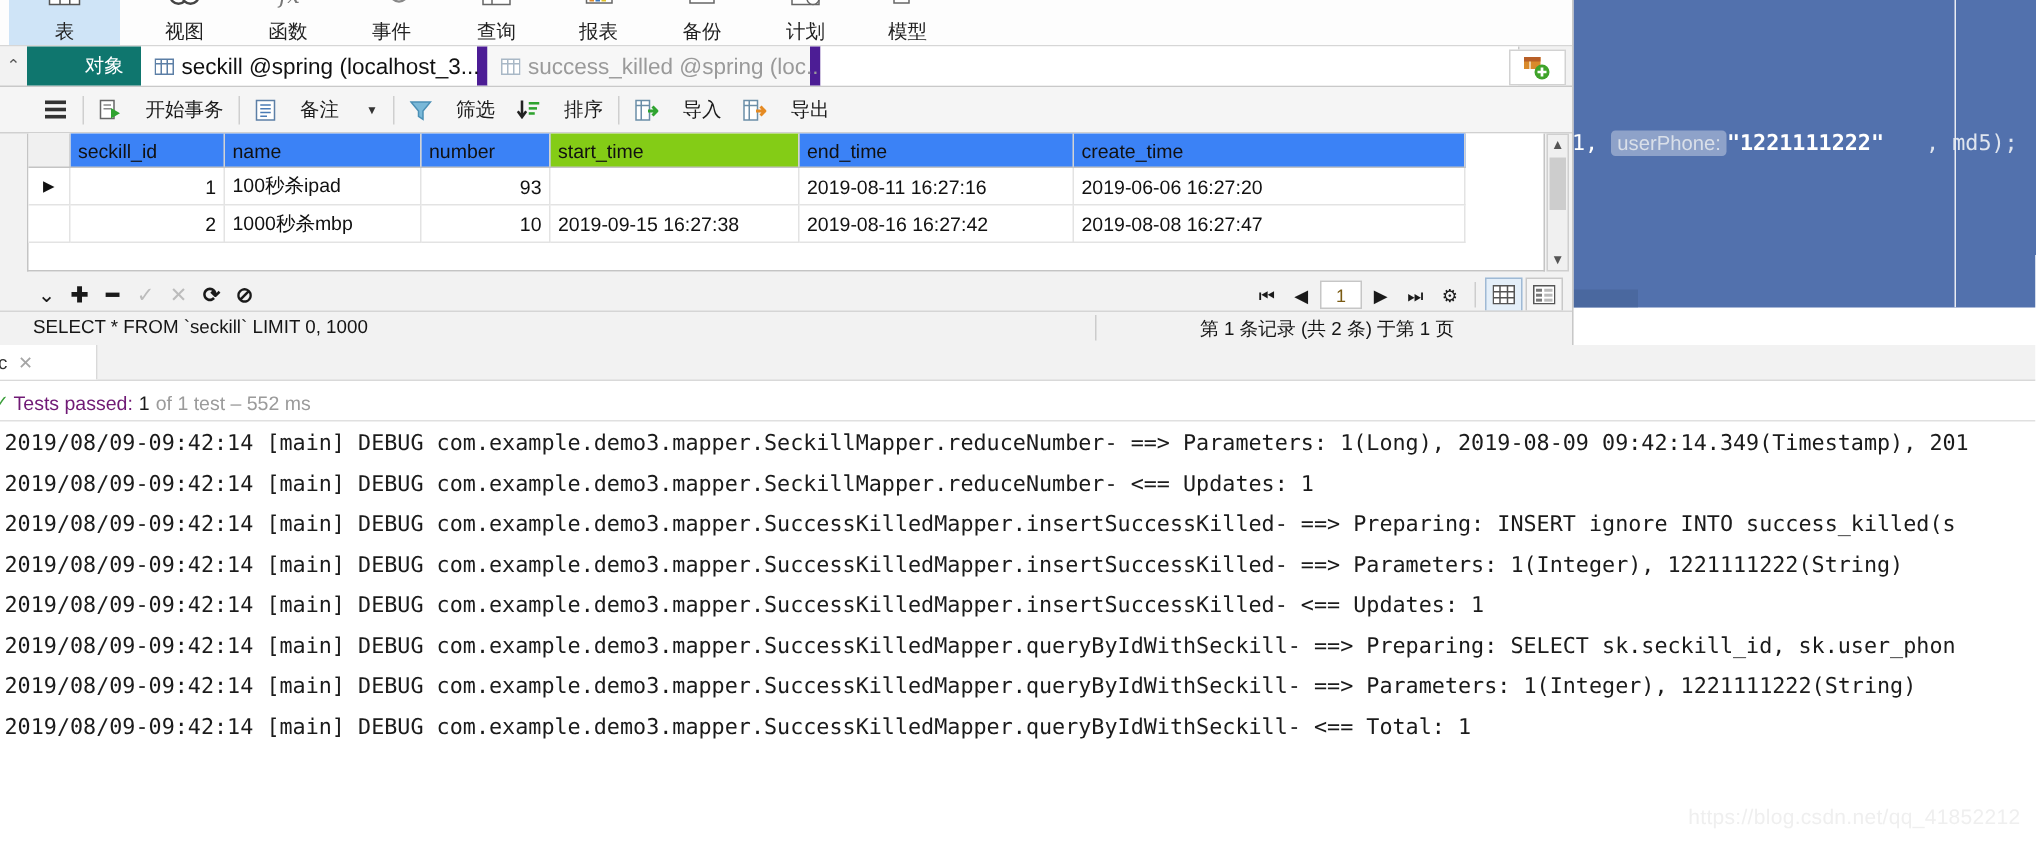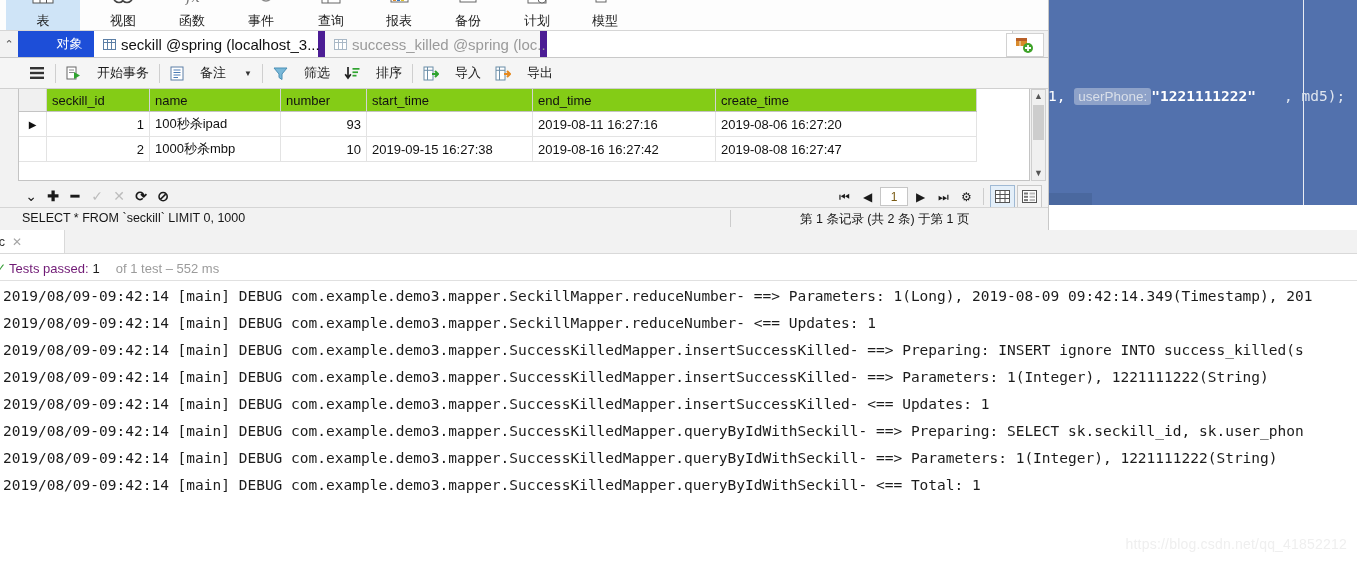--- a/index.html
+++ b/index.html
@@ -86,21 +86,21 @@
   .tab {
     position: absolute; top: 0px; height: 26px;
     display: flex; align-items: center; gap: 5px;
     padding: 0 9px; box-sizing: border-box;
     font-size: 15px; color: #111;
     background: #ffffff;
     border-right: 7px solid #4c1d95;
     white-space: nowrap;
   }
   .tab.obj {
-    background: #1d4ed8; color: #ffffff;
+    background: #0f766e; color: #ffffff;
     justify-content: center; font-size: 13px;
     border-right: none;
     padding-left: 36px;
   }
   .tab.inactive { color: #9a9a9a; background: #f7f7f7; }
   .tab-newbtn {
     position: absolute; right: 4px; top: 2px; width: 36px; height: 22px;
     background: #ffffff; border: 1px solid #d2d2d2;
     display: flex; align-items: center; justify-content: center;
   }
@@ -123,21 +123,21 @@
   .gt-sep { width: 1px; height: 19px; background: #cfcfcf; margin: 0 3px; }
 
   
   .grid {
     position: absolute; left: 18px; top: 89px; width: 1012px; height: 92px;
     background: #ffffff; border: 1px solid #c4c4c4; border-top: none;
     box-sizing: border-box;
   }
   table.dgrid { border-collapse: collapse; font-size: 13px; color: #111; }
   table.dgrid th {
-    background: #84cc16; font-weight: normal; text-align: left;
+    background: #3b82f6; font-weight: normal; text-align: left;
     padding: 3px 5px; height: 16px;
     border-right: 1px solid #d3d3d3; border-bottom: 1px solid #c4c4c4;
     white-space: nowrap;
   }
   table.dgrid th.selcol { background: #84cc16; }
   table.dgrid td {
     padding: 3px 5px; height: 16px;
     border-right: 1px solid #e3e3e3; border-bottom: 1px solid #e3e3e3;
     white-space: nowrap; background: #ffffff;
   }
@@ -207,21 +207,21 @@
   }
   .ide-tab .x { color: #a5a5a5; font-size: 12px; }
   .ide-runline {
     position: absolute; left: 0px; top: 27px; width: 1357px; height: 22px;
     font-size: 13px; color: #1a1a1a;
     display: flex; align-items: center; gap: 0px;
   }
   .check-ico { color: #3a9e3a; font-size: 12px; margin-right: 3px; margin-left:-4px; }
   .tp-label { color: #701a75; }
   .tp-count { color: #1a1a1a; margin-left: 4px; }
-  .tp-dim { color: #9b9b9b; margin-left: 16px; }
+  .tp-dim { color: #9b9b9b; margin-left: 4px; }
   .ide-divider {
     position: absolute; left: 0; top: 50px; width: 1357px; height: 1px; background: #e0e0e0;
   }
   .console {
     position: absolute; left: 0; top: 53px; width: 1357px; height: 248px;
     overflow: hidden;
   }
   .logline {
     height: 27px; line-height: 27px;
     font-family: "DejaVu Sans Mono", monospace;
@@ -479,21 +479,21 @@
           </tr>
         </thead>
         <tbody>
           <tr>
             <td class="rowmark">▶</td>
             <td class="num">1</td>
             <td>100秒杀ipad</td>
             <td class="num">93</td>
             <td class="cell-sel">2019-08-07 16:27:13</td>
             <td>2019-08-11 16:27:16</td>
-            <td>2019-08-06 16:27:20</td>
+            <td>2019-06-06 16:27:20</td>
           </tr>
           <tr>
             <td class="rowmark"></td>
             <td class="num">2</td>
             <td>1000秒杀mbp</td>
             <td class="num">10</td>
             <td>2019-09-15 16:27:38</td>
             <td>2019-08-16 16:27:42</td>
             <td>2019-08-08 16:27:47</td>
           </tr>

